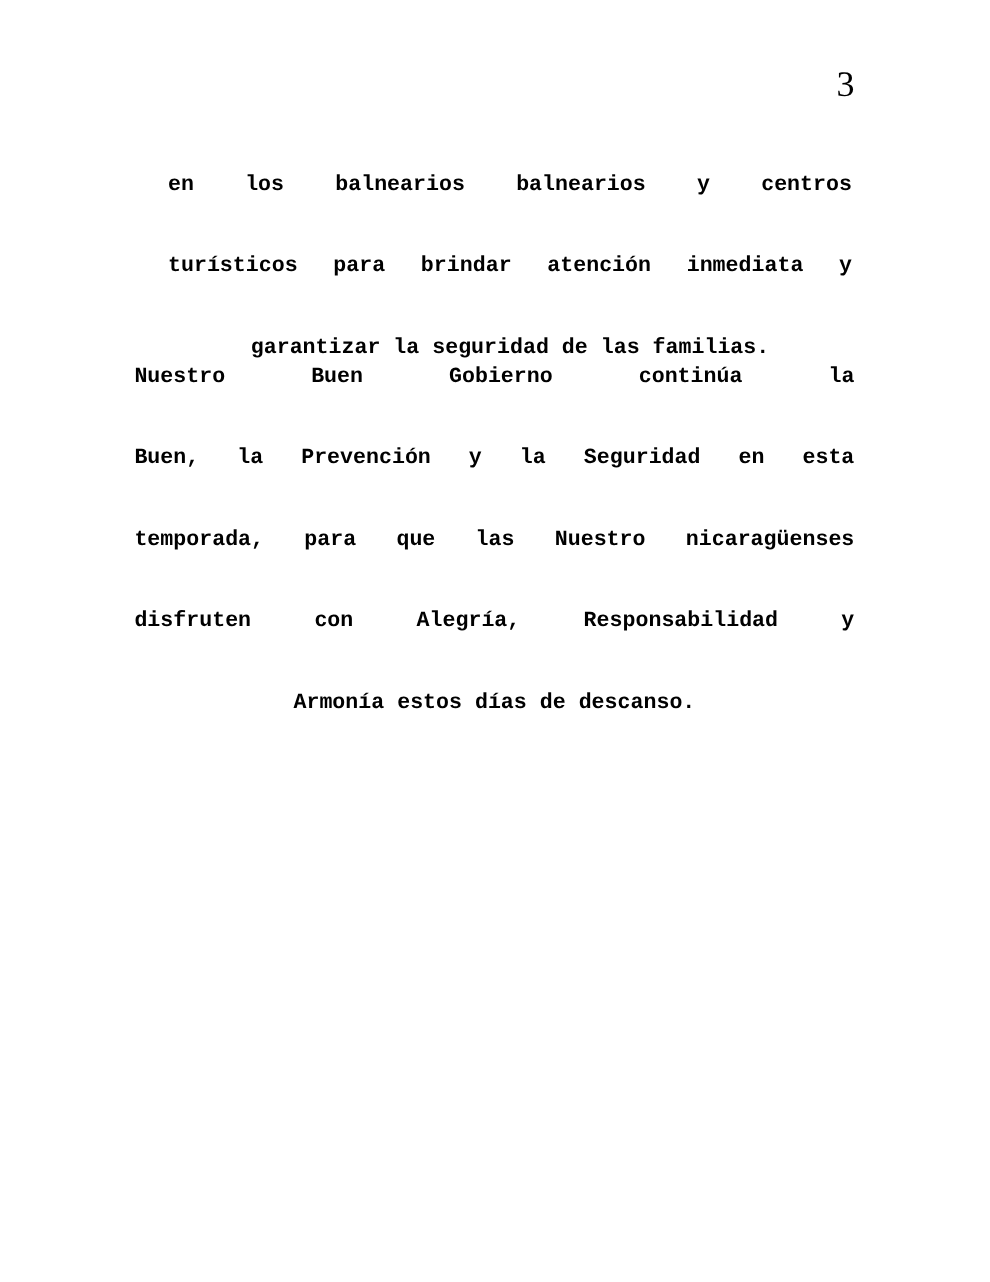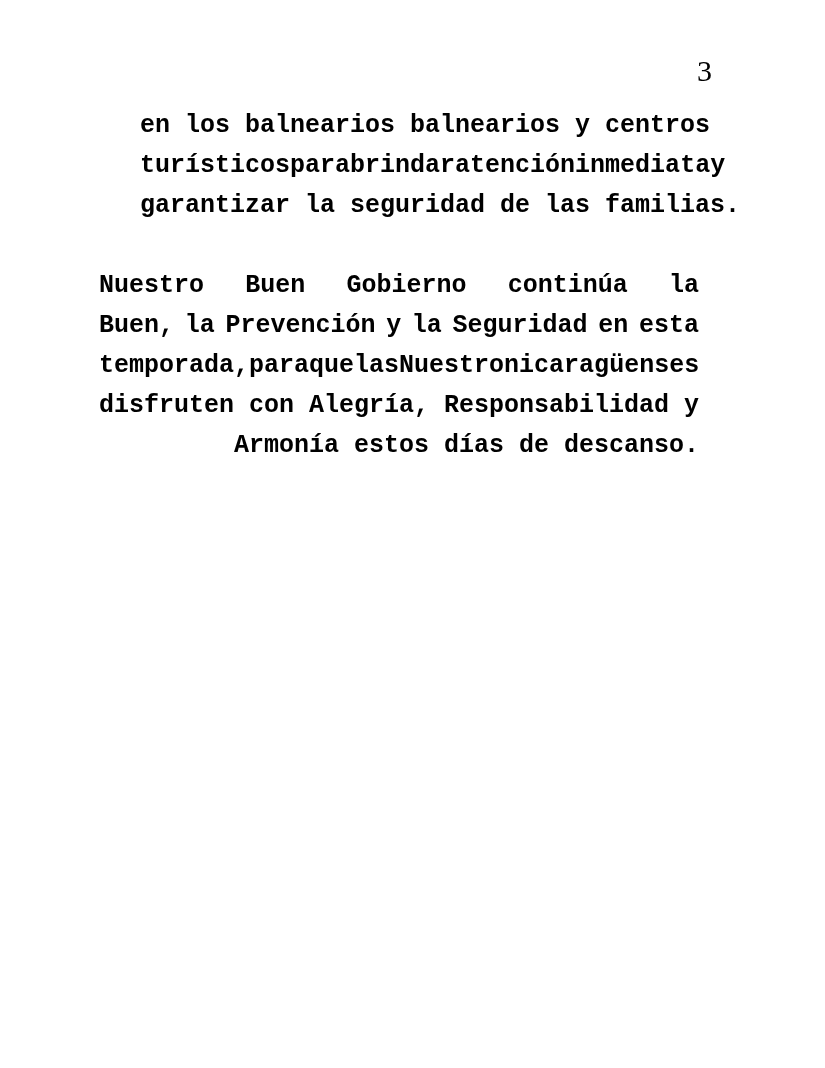--- a/index.html
+++ b/index.html
@@ -29,38 +29,39 @@
   }
   .para {
     position: absolute;
   }
   .para-indented {
     left: 140px;
     top: 106px;
     width: 570px;
   }
   .para-main {
-    left: 99px;
+    left: 112px;
     top: 266px;
     width: 600px;
   }
   .line {
     height: 40px;
     line-height: 40px;
-    font-size: 25px;
+    font-size: 18px;
     white-space: nowrap;
     letter-spacing: 0;
+    margin-top: 28px;
   }
   
   .line.just {
     display: flex;
     justify-content: space-between;
   }
   .line.last {
-    text-align: right;
+    text-align: center;
     font-family: Liberation Mono, monospace;
   }
 </style>
 </head>
 <body>
 
 <div class="page">
 
   <div class="page-number">3</div>
 

